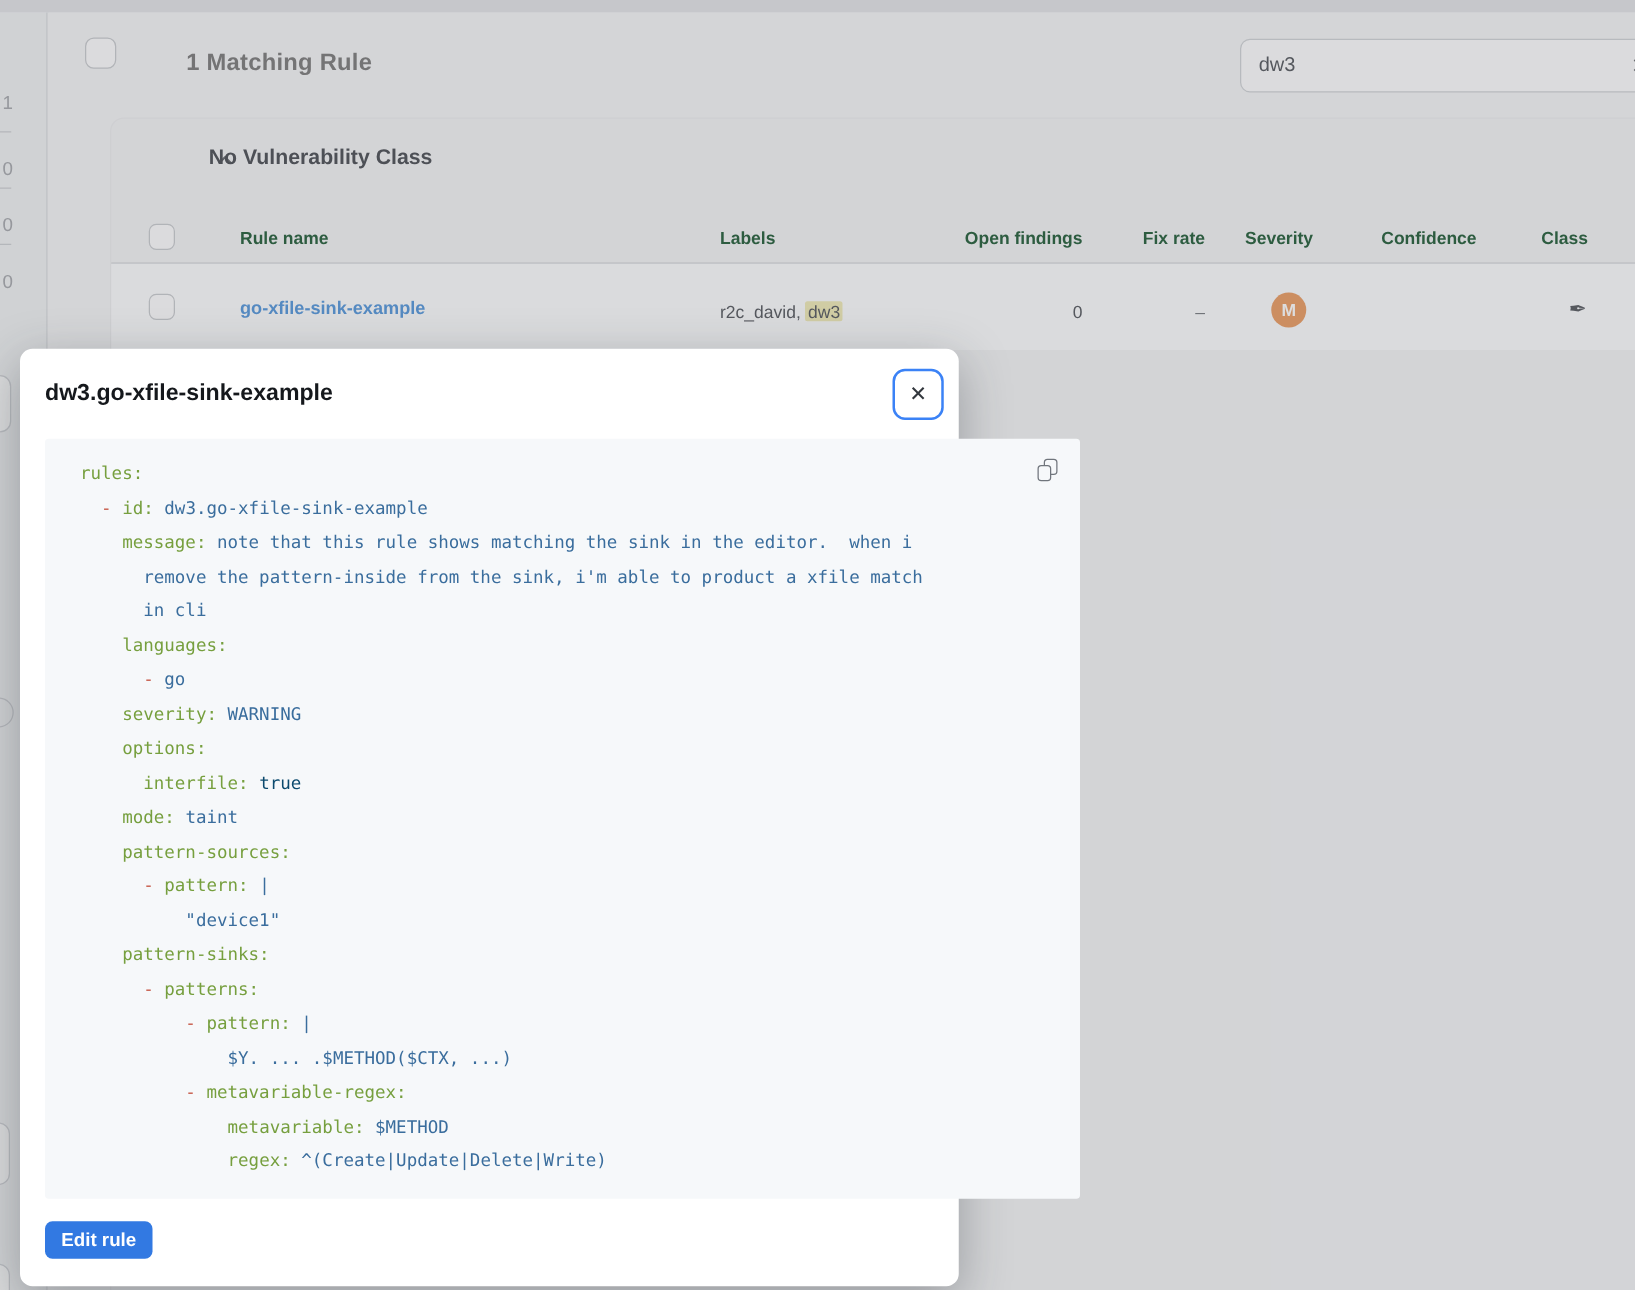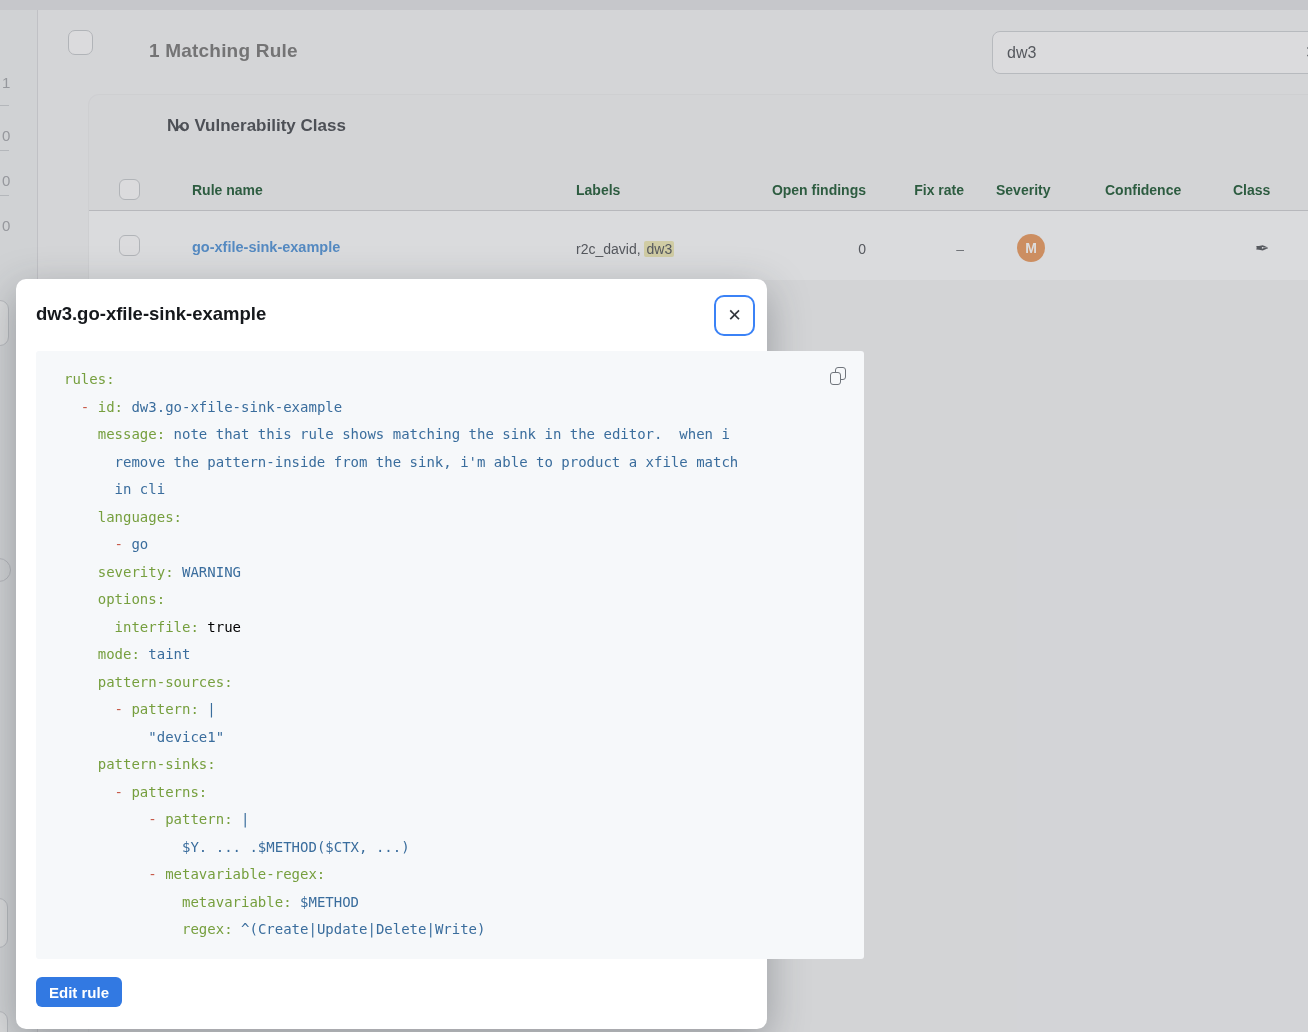--- a/index.html
+++ b/index.html
@@ -44,21 +44,21 @@
   .overlay { position:absolute; inset:0; background:rgba(118,120,125,0.25); }
 
   .modal { position:absolute; left:16px; top:255px; width:751px; height:750px; background:#fff; border-radius:10px; box-shadow:0 12px 40px rgba(40,45,55,0.35);margin-top:24px; }
   .modal-title { position:absolute; left:20px; top:24px; font-size:18.5px; font-weight:bold; color:#15181c; }
   .modal-close { position:absolute; right:12px; top:16px; width:41px; height:41px; border-radius:10px; border:2px solid #3b82f6; background:#fff; color:#33373d; font-size:17px; display:flex; align-items:center; justify-content:center; cursor:pointer; }
 
   .code-block { position:absolute; left:20px; top:72px; width:828px; height:608px; background:#f6f8fa; border-radius:3px; padding:15px 0 15px 28px; overflow:hidden; }
   .code-block pre { margin:0; font-family:"DejaVu Sans Mono","Liberation Mono",monospace; font-size:14px; line-height:27.5px; white-space:pre; }
   .tok-key  { color:#769f3e; }
   .tok-val  { color:#3a6d9d; }
-  .tok-bool { color:#000000; }
+  .tok-bool { color:#0c4a6e; }
   .tok-dash { color:#c75b4a; }
   .tok-ws   { color:#3a6d9d; }
 
   .copy-icon { position:absolute; top:16px; right:16px; width:18px; height:20px; cursor:pointer; }
   .copy-icon .back { position:absolute; left:5px; top:0; width:11px; height:13px; border:1.6px solid #70757c; border-radius:3px; }
   .copy-icon .front { position:absolute; left:0; top:5px; width:11px; height:13px; border:1.6px solid #70757c; border-radius:3px; background:#f6f8fa; }
 
   .edit-btn { position:absolute; left:20px; top:698px; height:30px; padding:0 13px; background:#3279e2; border:none; border-radius:6px; color:#fff; font-size:15px; font-weight:bold; font-family:inherit; cursor:pointer; }
 </style>
 </head>

